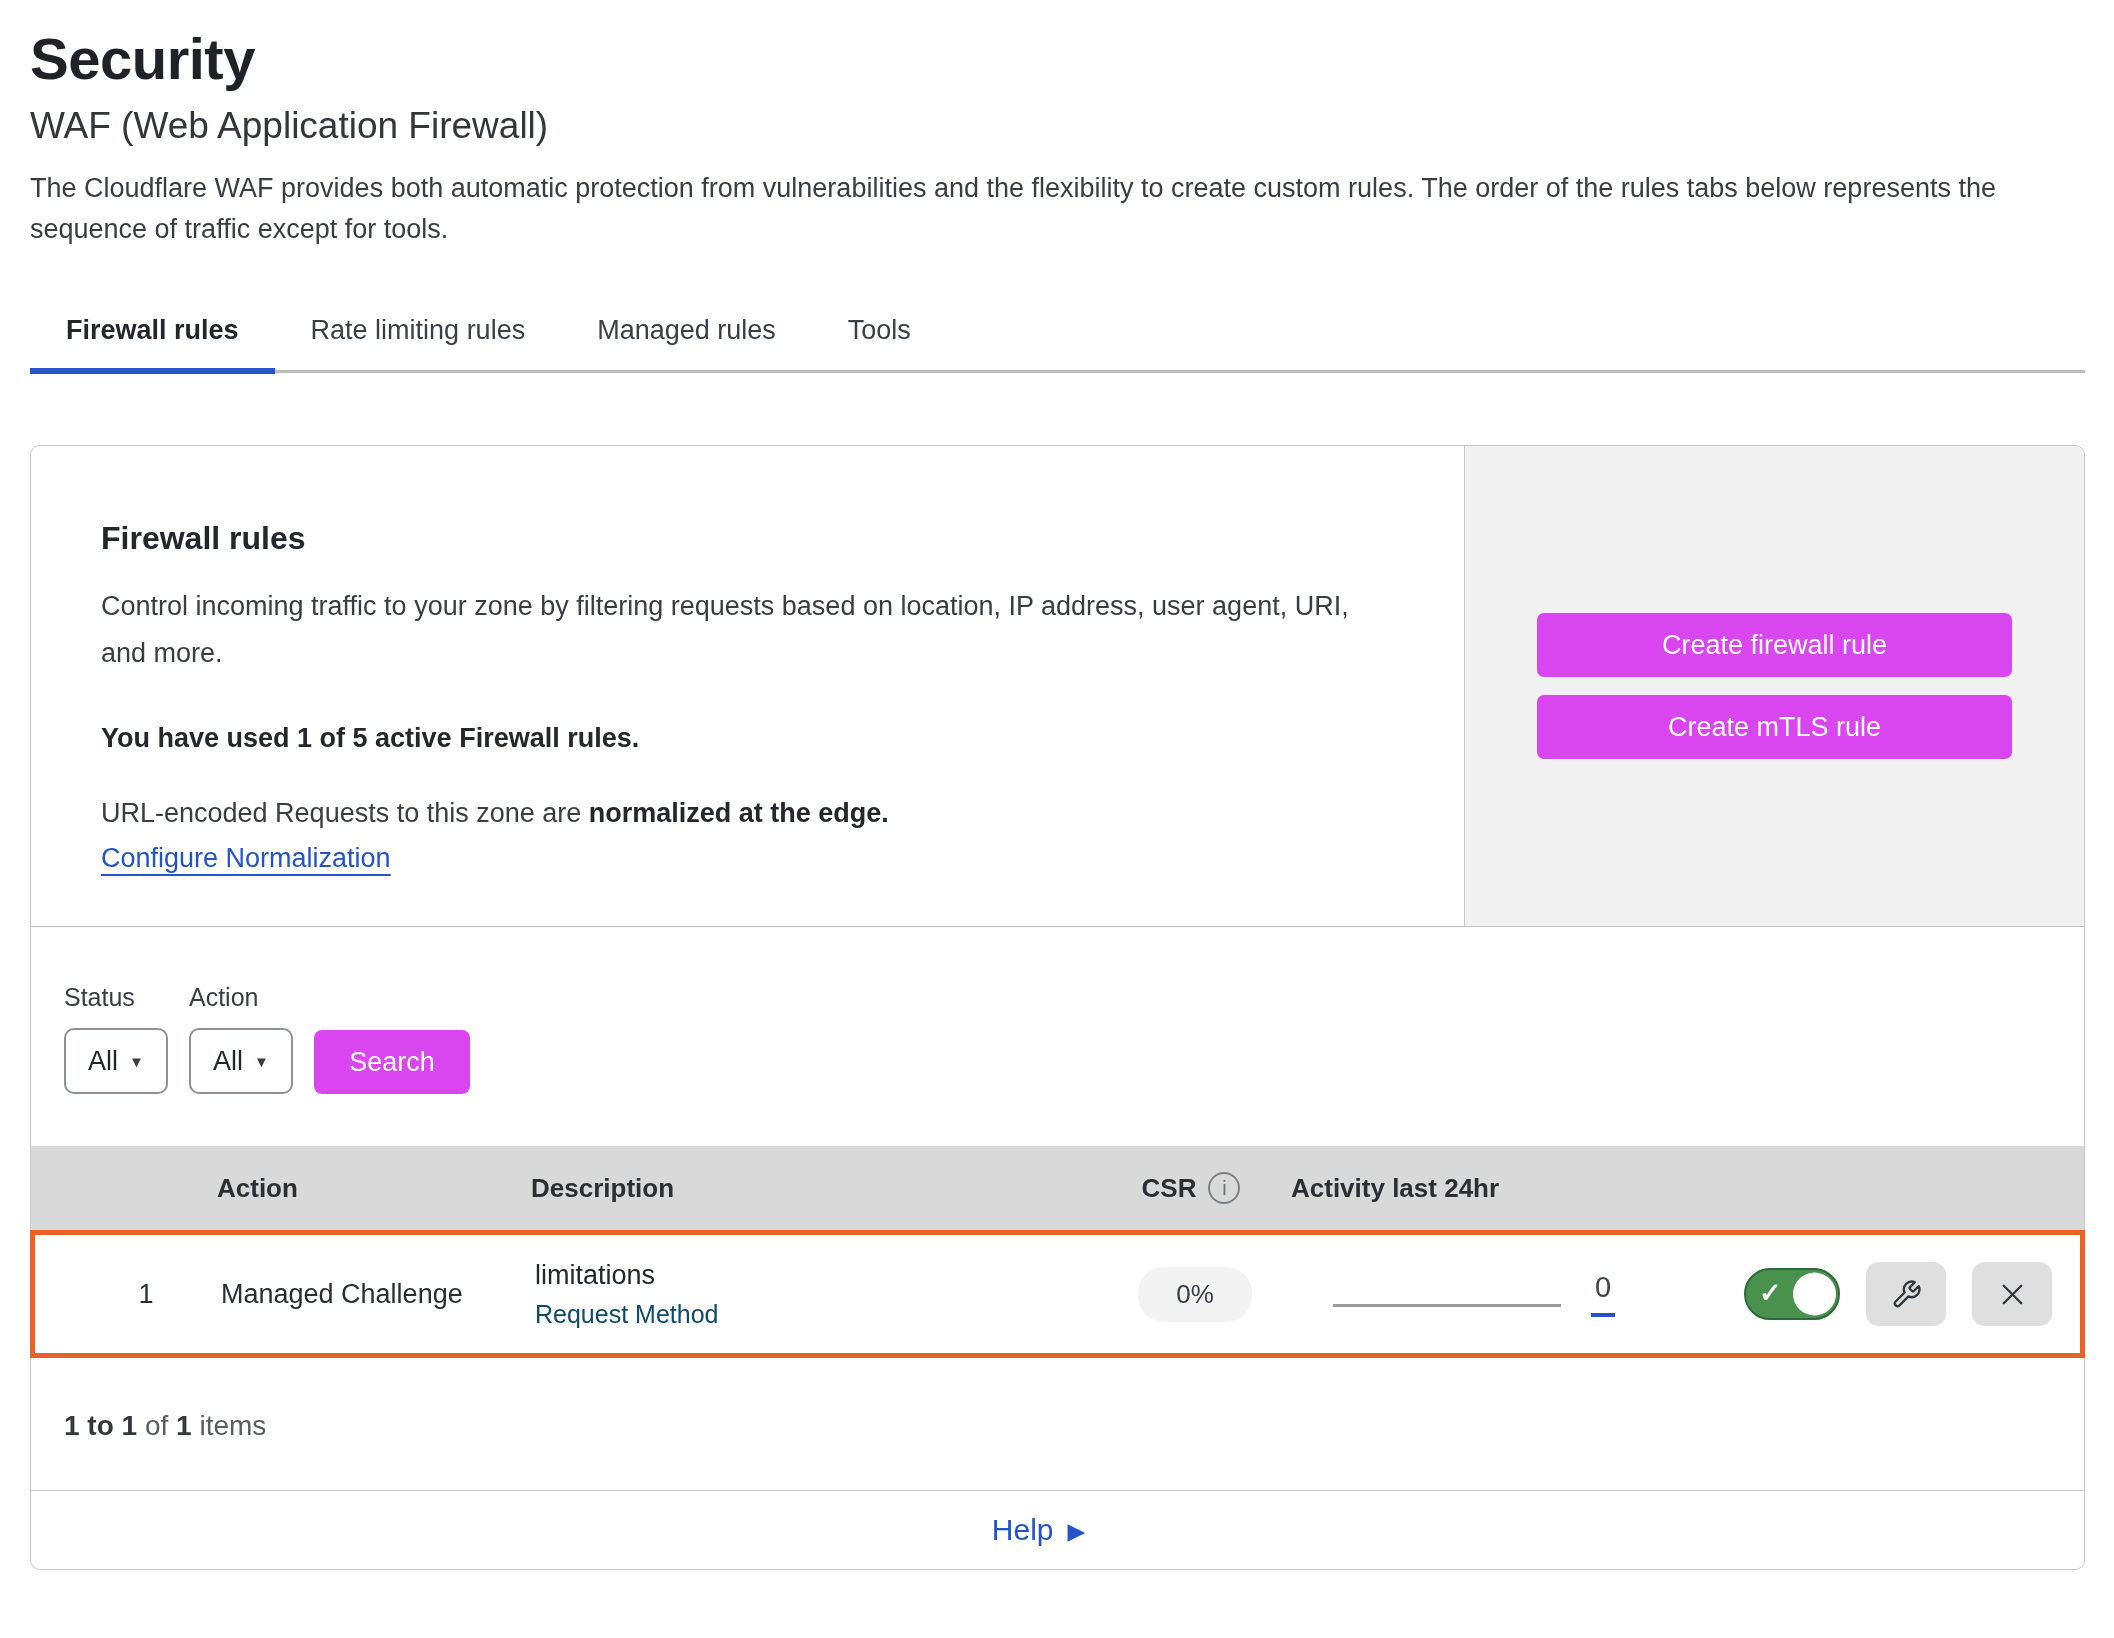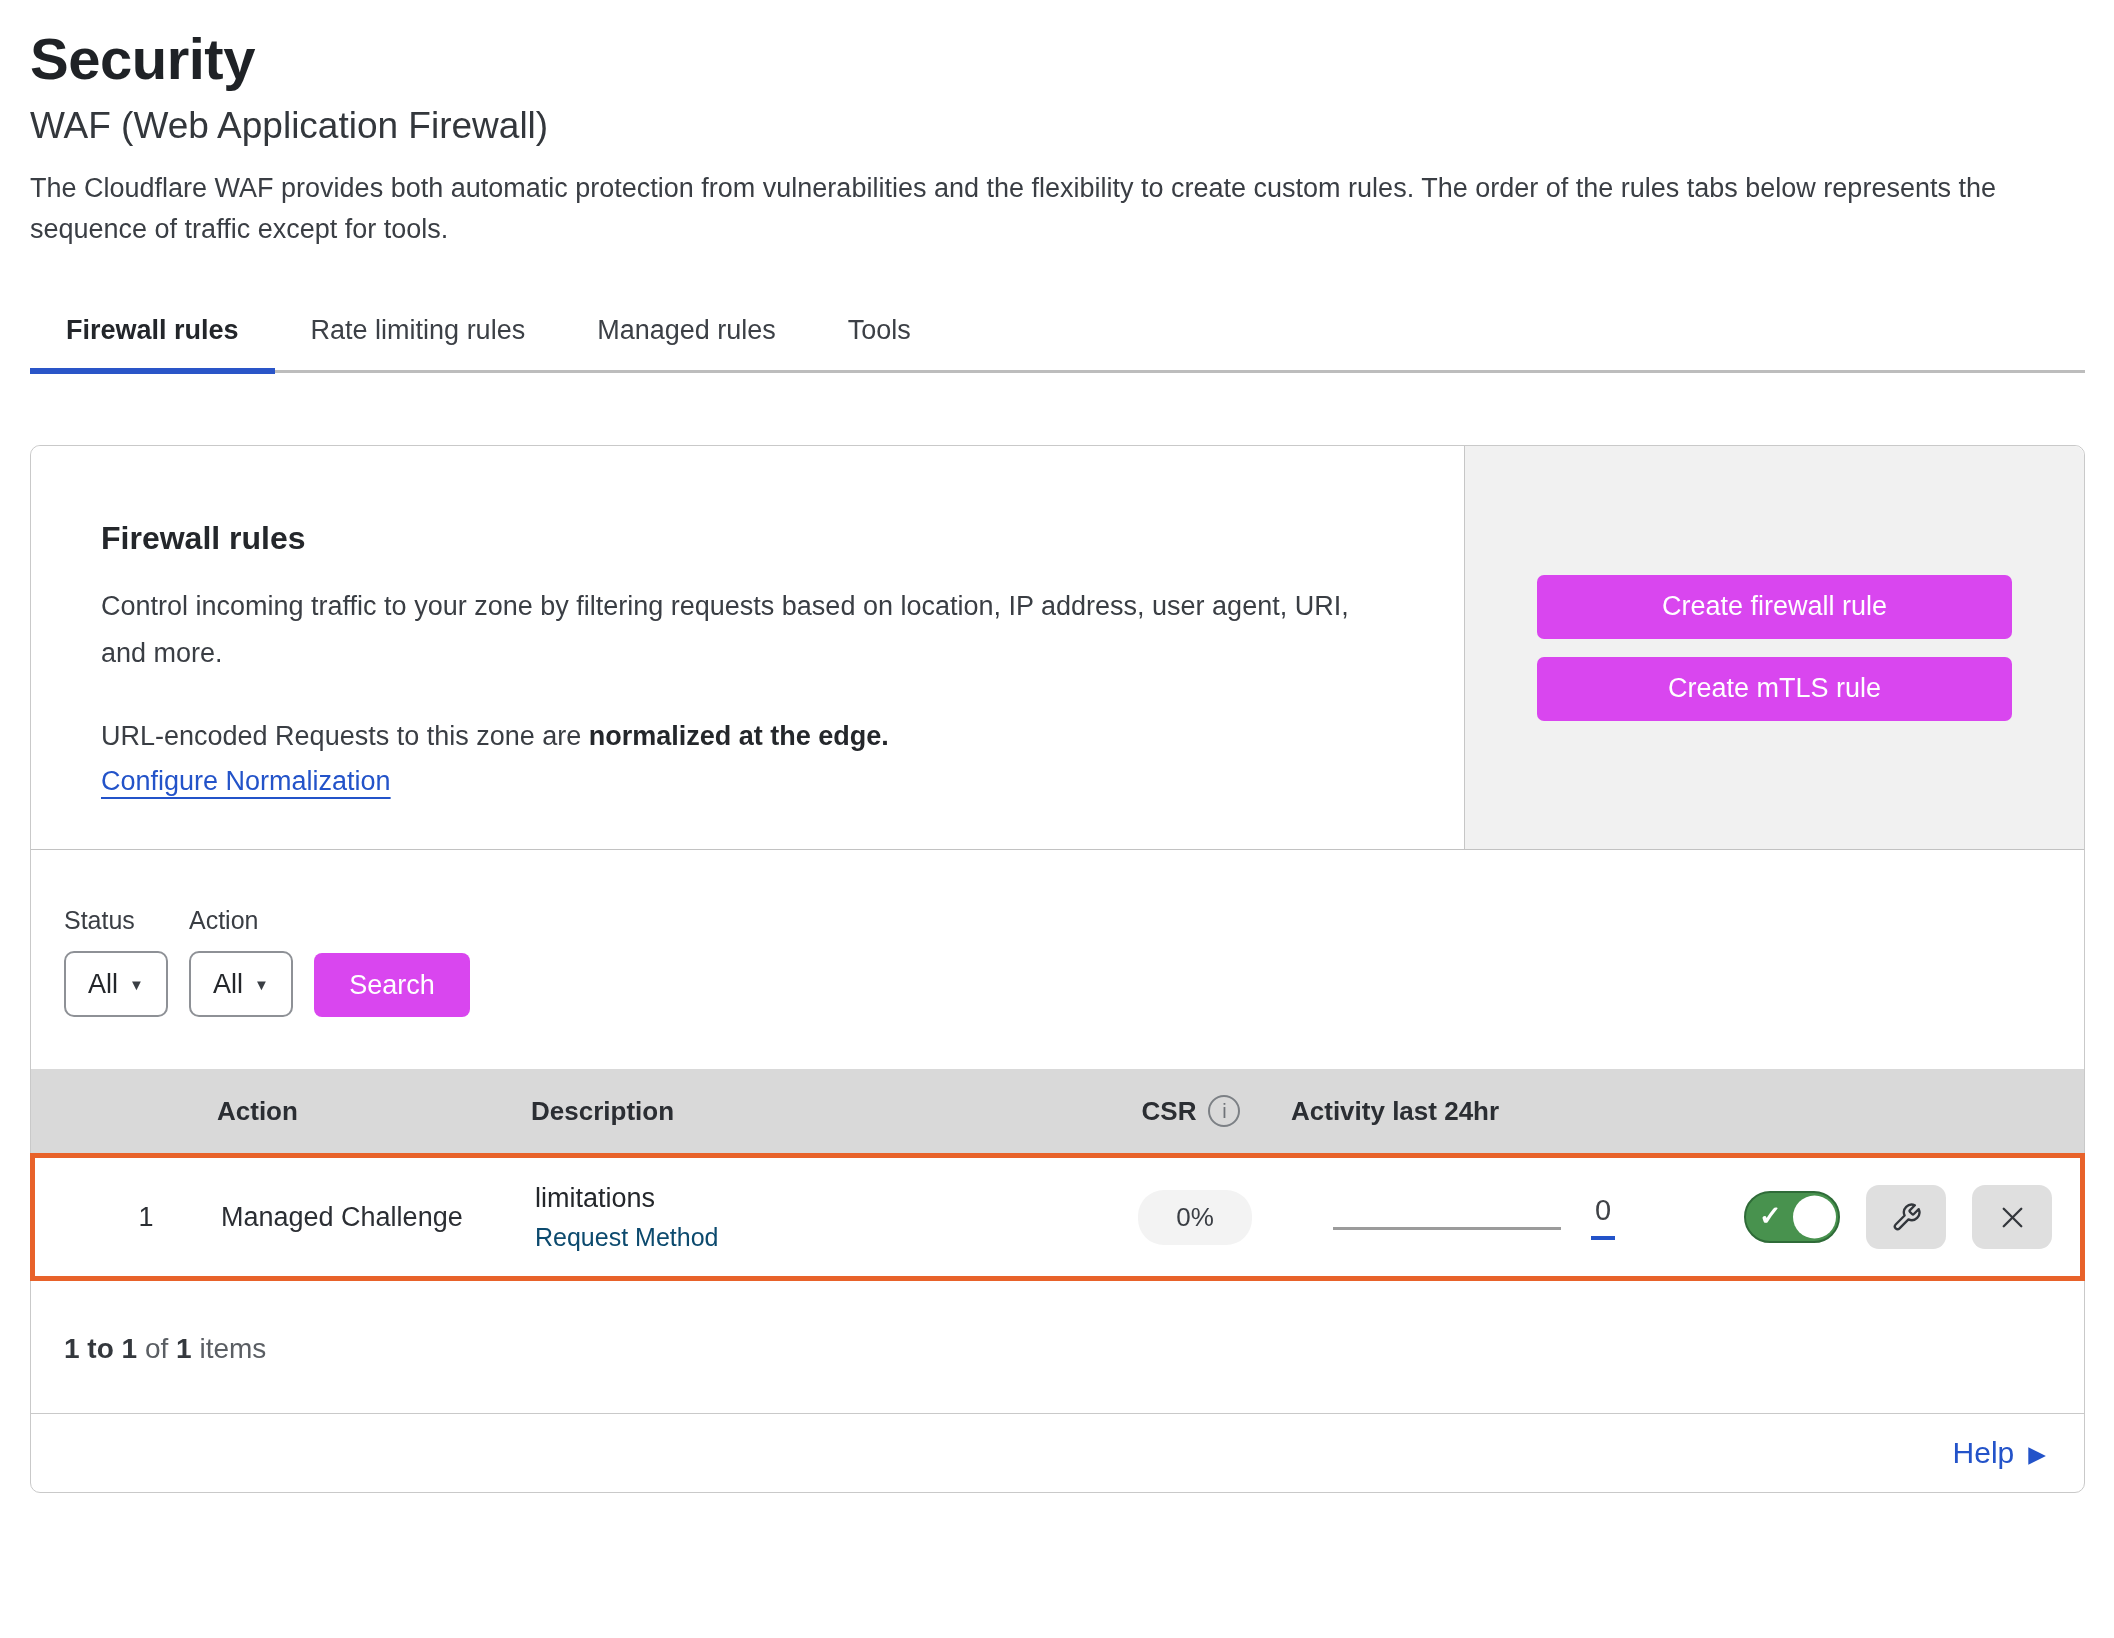--- a/index.html
+++ b/index.html
@@ -66,21 +66,21 @@
   .activity-count { font-size:29px; color:#3f4247; border-bottom:4px solid #2353c9; padding:0 4px 9px; cursor:pointer; }
   .cell-controls { display:flex; align-items:center; justify-content:flex-end; gap:26px; }
   .toggle { width:96px; height:52px; border-radius:27px; background:#48924e; border:2px solid #2f6b38; position:relative; cursor:pointer; }
   .toggle .check { position:absolute; left:13px; top:50%; transform:translateY(-54%); color:#fff; font-size:27px; font-weight:700; }
   .toggle .knob { position:absolute; right:2px; top:50%; transform:translateY(-50%); width:43px; height:43px; background:#fff; border-radius:50%; }
   .icon-btn { width:80px; height:64px; border-radius:13px; background:#dfdfdf; border:none; display:flex; align-items:center; justify-content:center; cursor:pointer; color:#33373c; }
 
   
   .summary { padding:52px 0 48px 33px; font-size:28px; color:#5a5e63; border-bottom:1px solid #c9c9c9; }
   .summary b { color:#34383d; }
-  .help-row { display:flex; justify-content:flex-end; align-items:center; height:78px; padding-right:38px; }
+  .help-row { display:flex; justify-content:center; align-items:center; height:78px; padding-right:38px; }
   .help-link { display:flex; align-items:center; gap:14px; color:#2353c9; font-size:30px; cursor:pointer; }
   .help-arrow { font-size:23px; line-height:1; padding-top:2px; }
 
   svg { display:block; }
 </style>
 </head>
 <body>
 
 <div class="page">
 
@@ -94,20 +94,21 @@
     <div class="tab">Managed rules</div>
     <div class="tab">Tools</div>
   </nav>
 
   <section class="card">
 
     <div class="card-top">
       <div class="card-info">
         <h3>Firewall rules</h3>
         <p class="cdesc">Control incoming traffic to your zone by filtering requests based on location, IP address, user agent, URI, and more.</p>
+        <p class="usage">You have used 1 of 5 active Firewall rules.</p>
         <p class="norm"><span>URL-encoded Requests to this zone are </span><b>normalized at the edge.</b></p>
         <a class="config-link">Configure Normalization</a>
       </div>
       <aside class="card-actions">
         <button class="btn-primary">Create firewall rule</button>
         <button class="btn-primary">Create mTLS rule</button>
       </aside>
     </div>
 
     <div class="filter-bar">

